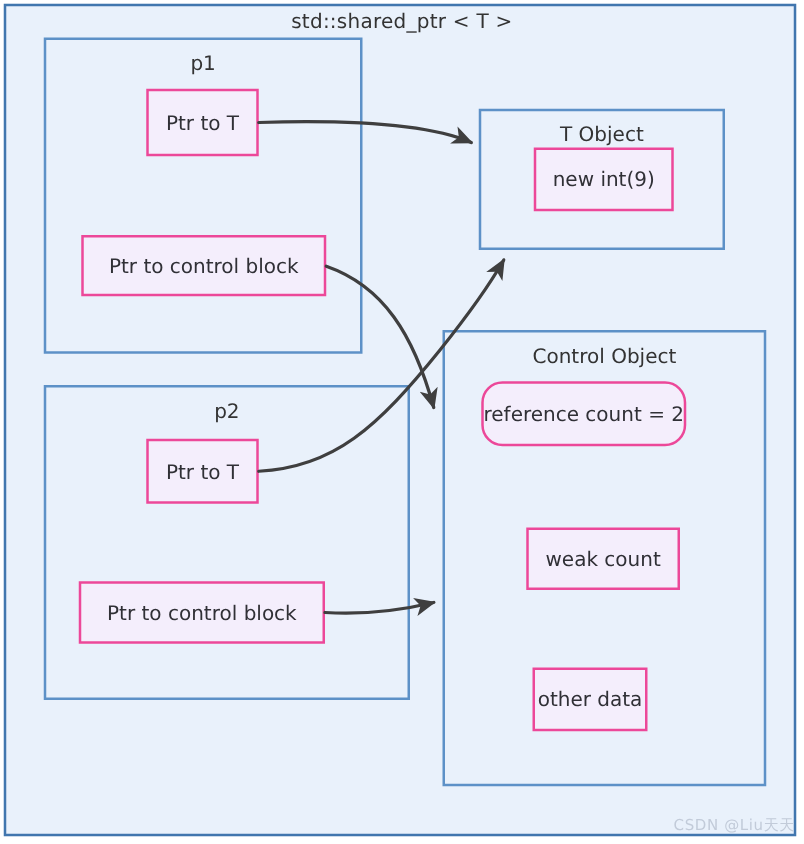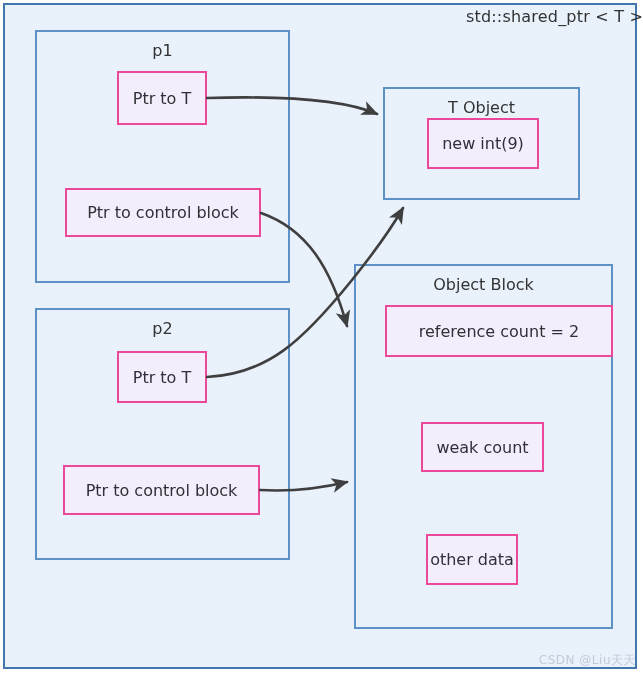--- a/index.html
+++ b/index.html
@@ -20,21 +20,21 @@
     left: 3px; top: 3px;
     width: 634px; height: 666px;
     background: #e9f1fb;
     border: 2px solid #4176ae;
     box-sizing: border-box;
   }
   .diagram-title {
     position: absolute;
     left: 0; top: 7px;
     width: 643px;
-    text-align: right;
+    text-align: center;
     font-size: 16px;
     color: #333333;
     letter-spacing: 0.2px;
   }
   .container-box {
     position: absolute;
     border: 2px solid #5d91c7;
     background: transparent;
     box-sizing: border-box;
   }
@@ -52,30 +52,30 @@
     background: #f4eefc;
     box-sizing: border-box;
     display: flex;
     align-items: center;
     justify-content: center;
     font-size: 16px;
     color: #303036;
     white-space: nowrap;
   }
   #p1  { left: 35px;  top: 30px;  width: 255px; height: 253px; }
-  #p2  { left: 35px;  top: 308px; width: 255px; height: 252px; }
+  #p2  { left: 35px;  top: 308px; width: 293px; height: 252px; }
   #t-object       { left: 383px; top: 87px;  width: 197px; height: 113px; }
   #control-block  { left: 354px; top: 264px; width: 259px; height: 365px; }
 
   #p1-ptr-t   { left: 117px; top: 71px;  width: 90px;  height: 54px; }
   #p1-ptr-cb  { left: 65px;  top: 188px; width: 196px; height: 49px; }
   #p2-ptr-t   { left: 117px; top: 351px; width: 90px;  height: 52px; }
   #p2-ptr-cb  { left: 63px;  top: 465px; width: 197px; height: 50px; }
   #new-int    { left: 427px; top: 118px; width: 112px; height: 51px; }
-  #ref-count  { left: 385px; top: 305px; width: 228px; height: 52px; }
+  #ref-count  { left: 385px; top: 305px; width: 164px; height: 52px; border-radius: 17px; }
   #weak-count { left: 421px; top: 422px; width: 123px; height: 50px; text-align: right; }
   #other-data { left: 426px; top: 534px; width: 92px; height: 51px; }
 
   #arrows {
     position: absolute;
     left: 0; top: 0;
     width: 643px; height: 675px;
     pointer-events: none;
   }
   .watermark {
@@ -102,21 +102,21 @@
 
   <div id="p2" class="container-box">
     <div class="container-label">p2</div>
   </div>
 
   <div id="t-object" class="container-box">
     <div class="container-label">T Object</div>
   </div>
 
   <div id="control-block" class="container-box">
-    <div class="container-label">Object Block</div>
+    <div class="container-label">Control Object</div>
   </div>
 
   <div id="p1-ptr-t" class="node-box">Ptr to T</div>
 
   <div id="p1-ptr-cb" class="node-box">Ptr to control block</div>
 
   <div id="p2-ptr-t" class="node-box">Ptr to T</div>
 
   <div id="p2-ptr-cb" class="node-box">Ptr to control block</div>
 

